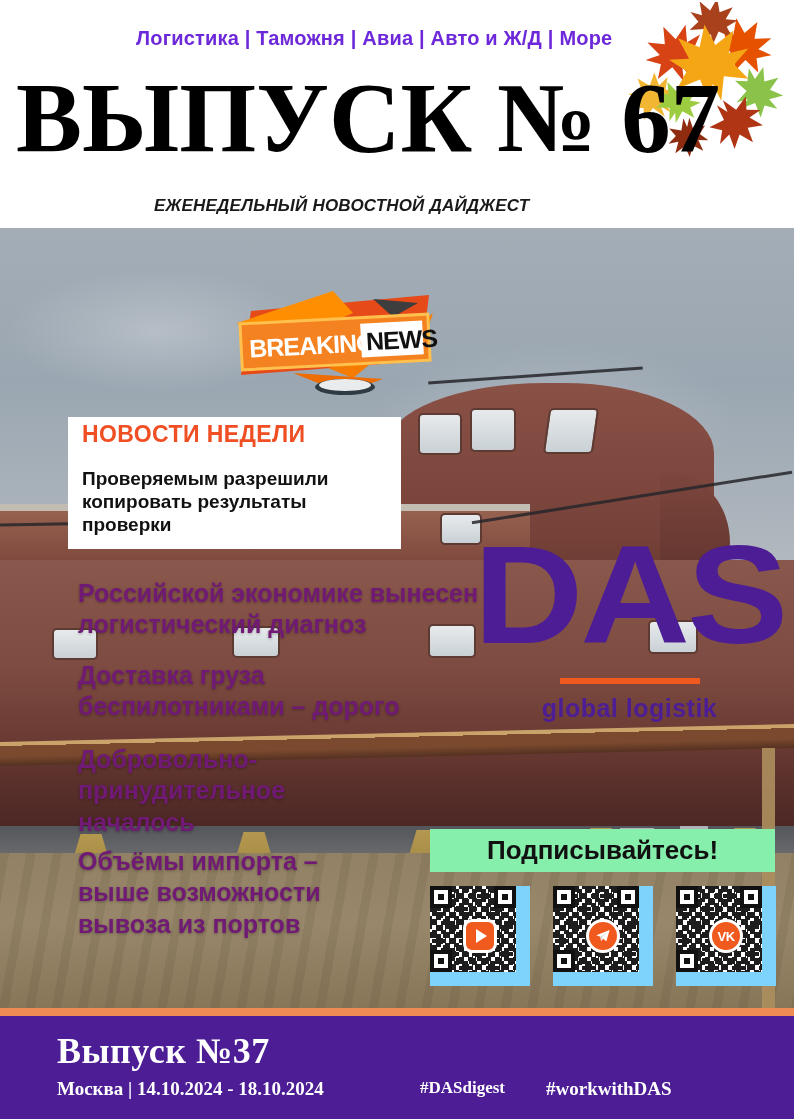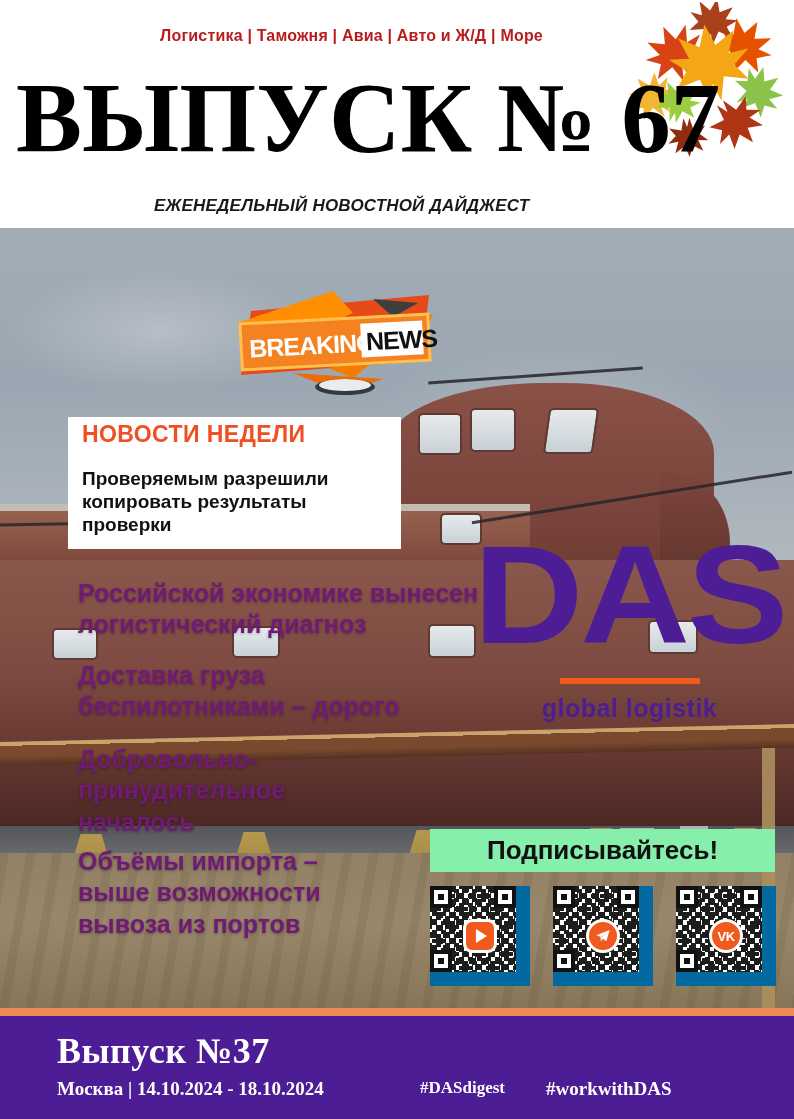--- a/index.html
+++ b/index.html
@@ -4,22 +4,22 @@
 <style>
   * { margin:0; padding:0; box-sizing:border-box; }
   html,body { background:#e8e8e8; }
   .page {
     position:relative; width:794px; height:1119px; margin:0 auto;
     background:#ffffff; overflow:hidden;
     font-family:"Liberation Sans", sans-serif;
   }
   
   .topnav {
-    position:absolute; left:160px; top:27px; width:500px;
-    font-size:16px; font-weight:bold; color:#b91c1c; letter-spacing:.2px;
+    position:absolute; left:136px; top:27px; width:500px;
+    font-size:20px; font-weight:bold; color:#6d28d9; letter-spacing:.2px;
     white-space:nowrap;
   }
   .leaves { position:absolute; left:618px; top:2px; width:170px; height:160px; z-index:1; }
   .main-title {
     position:absolute; left:16px; top:66px; width:778px; z-index:2;
     font-family:"Liberation Serif", serif; font-weight:bold;
     font-size:99px; line-height:1.05; color:#000; white-space:nowrap;
   }
   .subtitle {
     position:absolute; left:154px; top:196px; z-index:2;
@@ -105,21 +105,21 @@
     transform:scaleY(.92); transform-origin:top center;
   }
   .das-line { width:140px; height:6px; background:#f15a1e; margin:2px auto 10px auto; }
   .das-tag { font-size:25px; font-weight:bold; letter-spacing:.5px; }
   .subscribe {
     position:absolute; left:430px; top:601px; width:345px; height:43px; z-index:3;
     background:#86efac; display:flex; align-items:center; justify-content:center;
     font-size:26px; font-weight:bold; color:#111;
   }
   .qr-row { position:absolute; left:430px; top:658px; z-index:3; display:flex; gap:23px; }
-  .qr { position:relative; width:100px; height:100px; background:#0369a1; }
+  .qr { position:relative; width:100px; height:100px; background:#7dd3fc; }
   .qr-pattern {
     position:relative; width:86px; height:86px;
     background:
       repeating-conic-gradient(#1d1d1d 0% 25%, rgba(255,255,255,0) 0% 50%),
       repeating-conic-gradient(#1d1d1d 0% 25%, #ffffff 0% 50%);
     background-size:13px 13px, 9px 9px;
     background-position:0 0, 2px 3px;
   }
   .finder { position:absolute; width:22px; height:22px; border:4px solid #111; background:#fff; }
   .finder::after { content:""; position:absolute; left:4px; top:4px; width:6px; height:6px; background:#111; }

